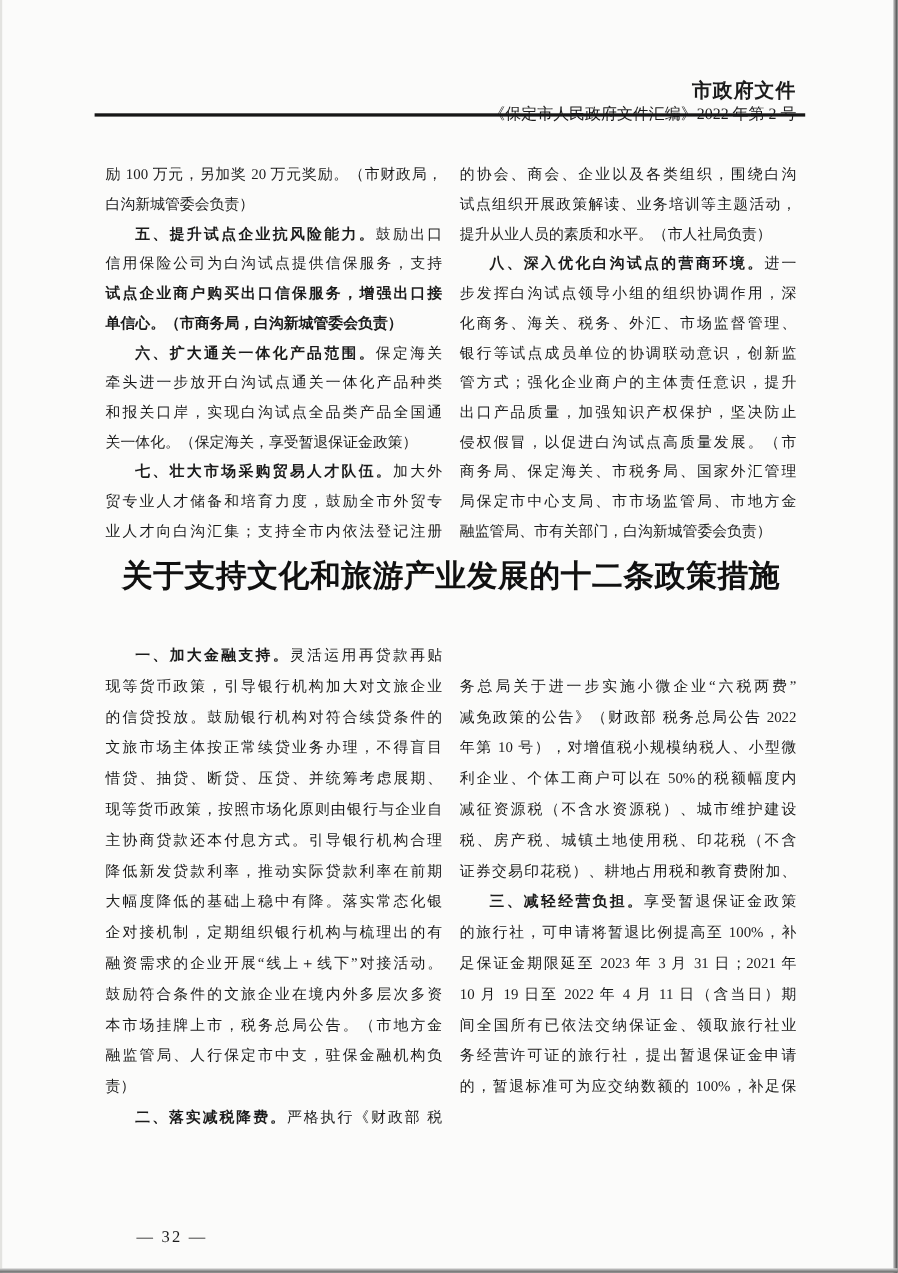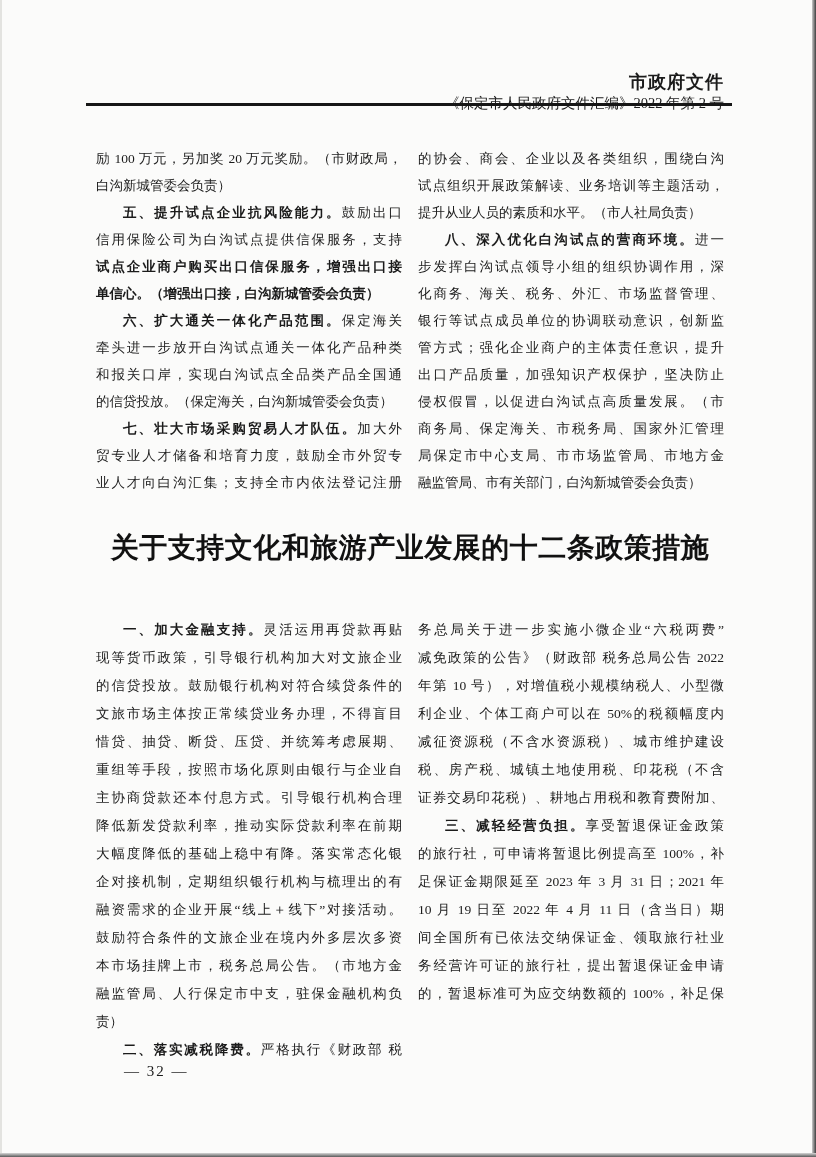--- a/index.html
+++ b/index.html
@@ -31,43 +31,42 @@
   .header-right { font-size: 14.5px; margin-left: 20px; }
   .header-rule {
     position: absolute; top: 103px; left: 86px; width: 646px; height: 3px;
     background: #161616;
   }
   .columns {
     position: absolute; left: 96px; width: 628px;
     display: flex; justify-content: space-between;
   }
   .columns.top { top: 117px; margin-top: 28px; }
-  .columns.bottom { top: 616px; }
+  .columns.bottom { top: 582px; align-items: center; }
   .col { width: 306px; }
   .line {
     font-size: 13.5px;
     text-align: justify;
     text-align-last: left;
     color: #1b1b1b;
   }
   .columns.top .line { line-height: 27px; height: 27px; }
   .columns.bottom .line { line-height: 28px; height: 28px; }
   .line.j { text-align-last: justify; }
   .line.ind { text-indent: 2em; }
   .line .b { font-weight: 700; }
   .doc-title {
     position: absolute; top: 505px; left: 96px; width: 628px;
     text-align: center;
     font-size: 28px; font-weight: 700;
     letter-spacing: 0.5px;
     color: #111;
-    margin-top: 24px;
   }
   .page-number {
-    position: absolute; top: 1063px; left: 124px;
+    position: absolute; top: 1117px; left: 124px;
     font-size: 15px; letter-spacing: 2px;
   }
 </style>
 </head>
 <body>
 
 <div class="scan-edge-left"></div>
 <div class="scan-edge-right"></div>
 <div class="scan-edge-bottom"></div>
 
@@ -77,25 +76,25 @@
 </div>
 <div class="header-rule"></div>
 
 <div class="columns top">
   <div class="col">
       <div class="line j"><span>励 100 万元，另加奖 20 万元奖励。（市财政局，</span></div>
       <div class="line"><span>白沟新城管委会负责）</span></div>
       <div class="line j ind"><span class="b">五、提升试点企业抗风险能力。</span><span>鼓励出口</span></div>
       <div class="line j"><span>信用保险公司为白沟试点提供信保服务，支持</span></div>
       <div class="line j"><span class="b">试点企业商户购买出口信保服务，增强出口接</span></div>
-      <div class="line"><span class="b">单信心。（增强出口接，白沟新城管委会负责）</span></div>
+      <div class="line"><span class="b">单信心。（市商务局，白沟新城管委会负责）</span></div>
       <div class="line j ind"><span class="b">六、扩大通关一体化产品范围。</span><span>保定海关</span></div>
       <div class="line j"><span>牵头进一步放开白沟试点通关一体化产品种类</span></div>
       <div class="line j"><span>和报关口岸，实现白沟试点全品类产品全国通</span></div>
-      <div class="line"><span>的信贷投放。（保定海关，白沟新城管委会负责）</span></div>
+      <div class="line"><span>关一体化。（保定海关，享受暂退保证金政策）</span></div>
       <div class="line j ind"><span class="b">七、壮大市场采购贸易人才队伍。</span><span>加大外</span></div>
       <div class="line j"><span>贸专业人才储备和培育力度，鼓励全市外贸专</span></div>
       <div class="line j"><span>业人才向白沟汇集；支持全市内依法登记注册</span></div>
     </div>
   <div class="col">
       <div class="line j"><span>的协会、商会、企业以及各类组织，围绕白沟</span></div>
       <div class="line j"><span>试点组织开展政策解读、业务培训等主题活动，</span></div>
       <div class="line"><span>提升从业人员的素质和水平。（市人社局负责）</span></div>
       <div class="line j ind"><span class="b">八、深入优化白沟试点的营商环境。</span><span>进一</span></div>
       <div class="line j"><span>步发挥白沟试点领导小组的组织协调作用，深</span></div>
@@ -112,21 +111,21 @@
 
 <div class="doc-title">关于支持文化和旅游产业发展的十二条政策措施</div>
 
 <div class="columns bottom">
   <div class="col">
       <div class="line j ind"><span class="b">一、加大金融支持。</span><span>灵活运用再贷款再贴</span></div>
       <div class="line j"><span>现等货币政策，引导银行机构加大对文旅企业</span></div>
       <div class="line j"><span>的信贷投放。鼓励银行机构对符合续贷条件的</span></div>
       <div class="line j"><span>文旅市场主体按正常续贷业务办理，不得盲目</span></div>
       <div class="line j"><span>惜贷、抽贷、断贷、压贷、并统筹考虑展期、</span></div>
-      <div class="line j"><span>重组等手段，按照市场化原则由银行与企业自</span></div>
+      <div class="line j"><span>现等货币政策，按照市场化原则由银行与企业自</span></div>
       <div class="line j"><span>主协商贷款还本付息方式。引导银行机构合理</span></div>
       <div class="line j"><span>降低新发贷款利率，推动实际贷款利率在前期</span></div>
       <div class="line j"><span>大幅度降低的基础上稳中有降。落实常态化银</span></div>
       <div class="line j"><span>企对接机制，定期组织银行机构与梳理出的有</span></div>
       <div class="line j"><span>融资需求的企业开展“线上＋线下”对接活动。</span></div>
       <div class="line j"><span>鼓励符合条件的文旅企业在境内外多层次多资</span></div>
       <div class="line j"><span>本市场挂牌上市，税务总局公告。（市地方金</span></div>
       <div class="line j"><span>融监管局、人行保定市中支，驻保金融机构负</span></div>
       <div class="line"><span>责）</span></div>
       <div class="line j ind"><span class="b">二、落实减税降费。</span><span>严格执行《财政部 税</span></div>

